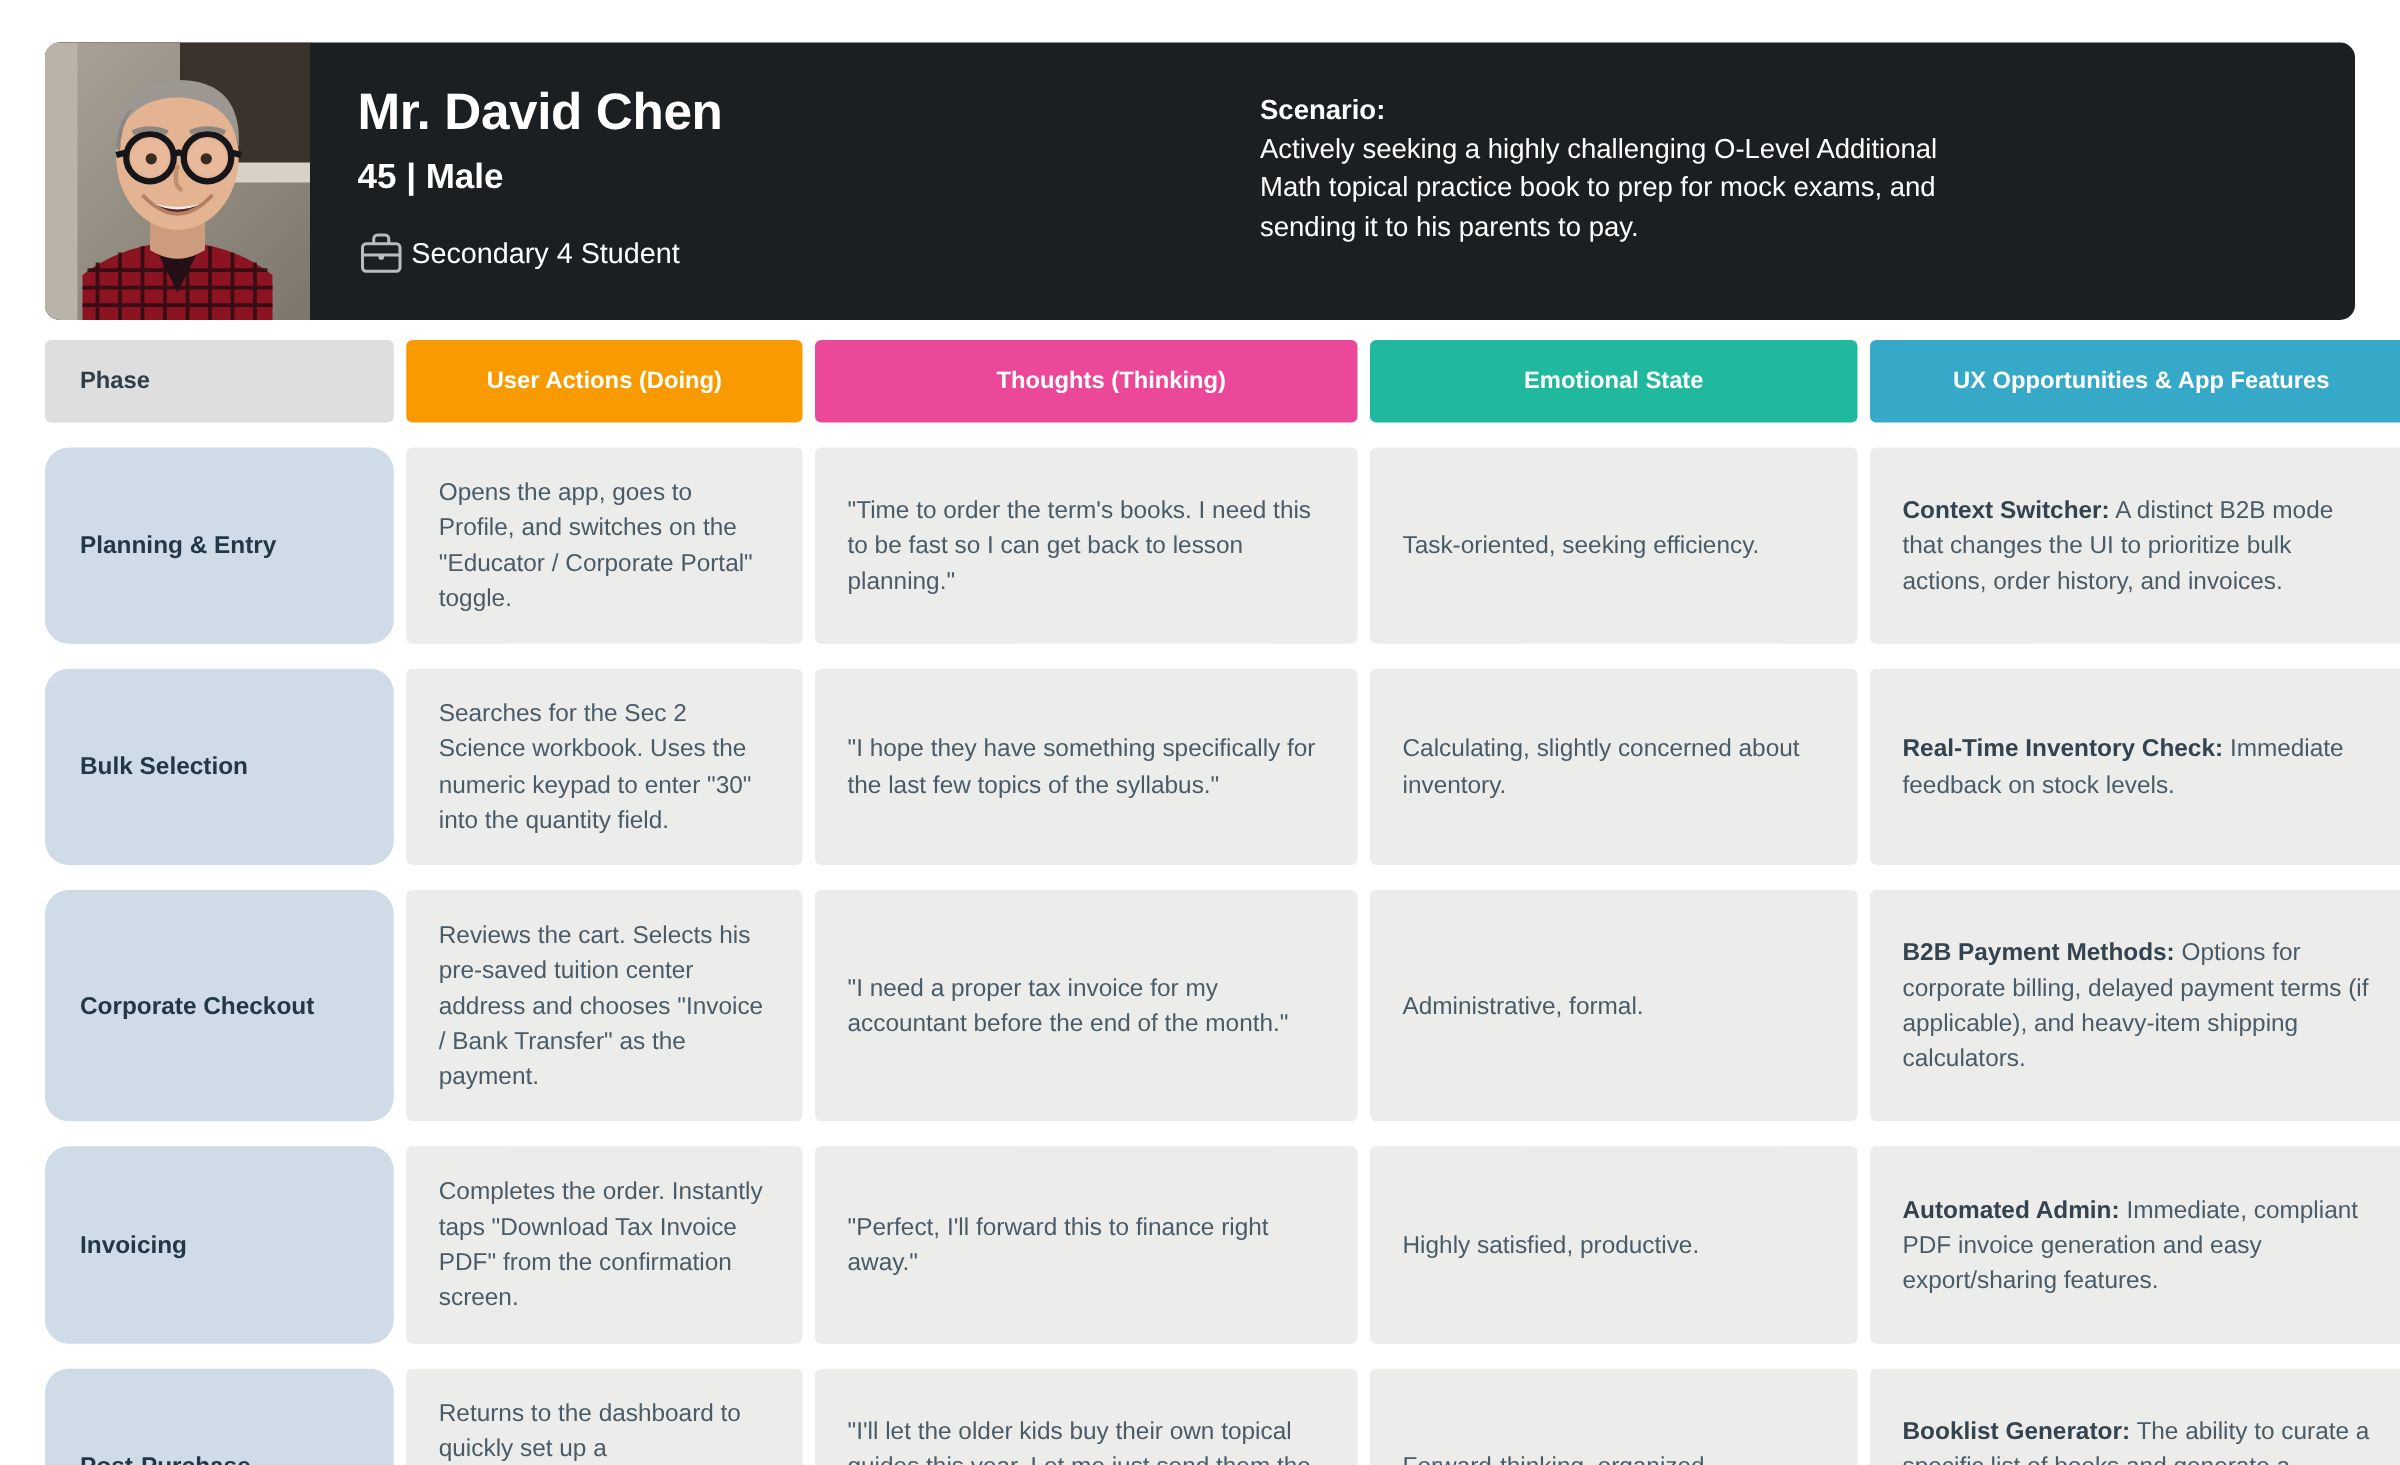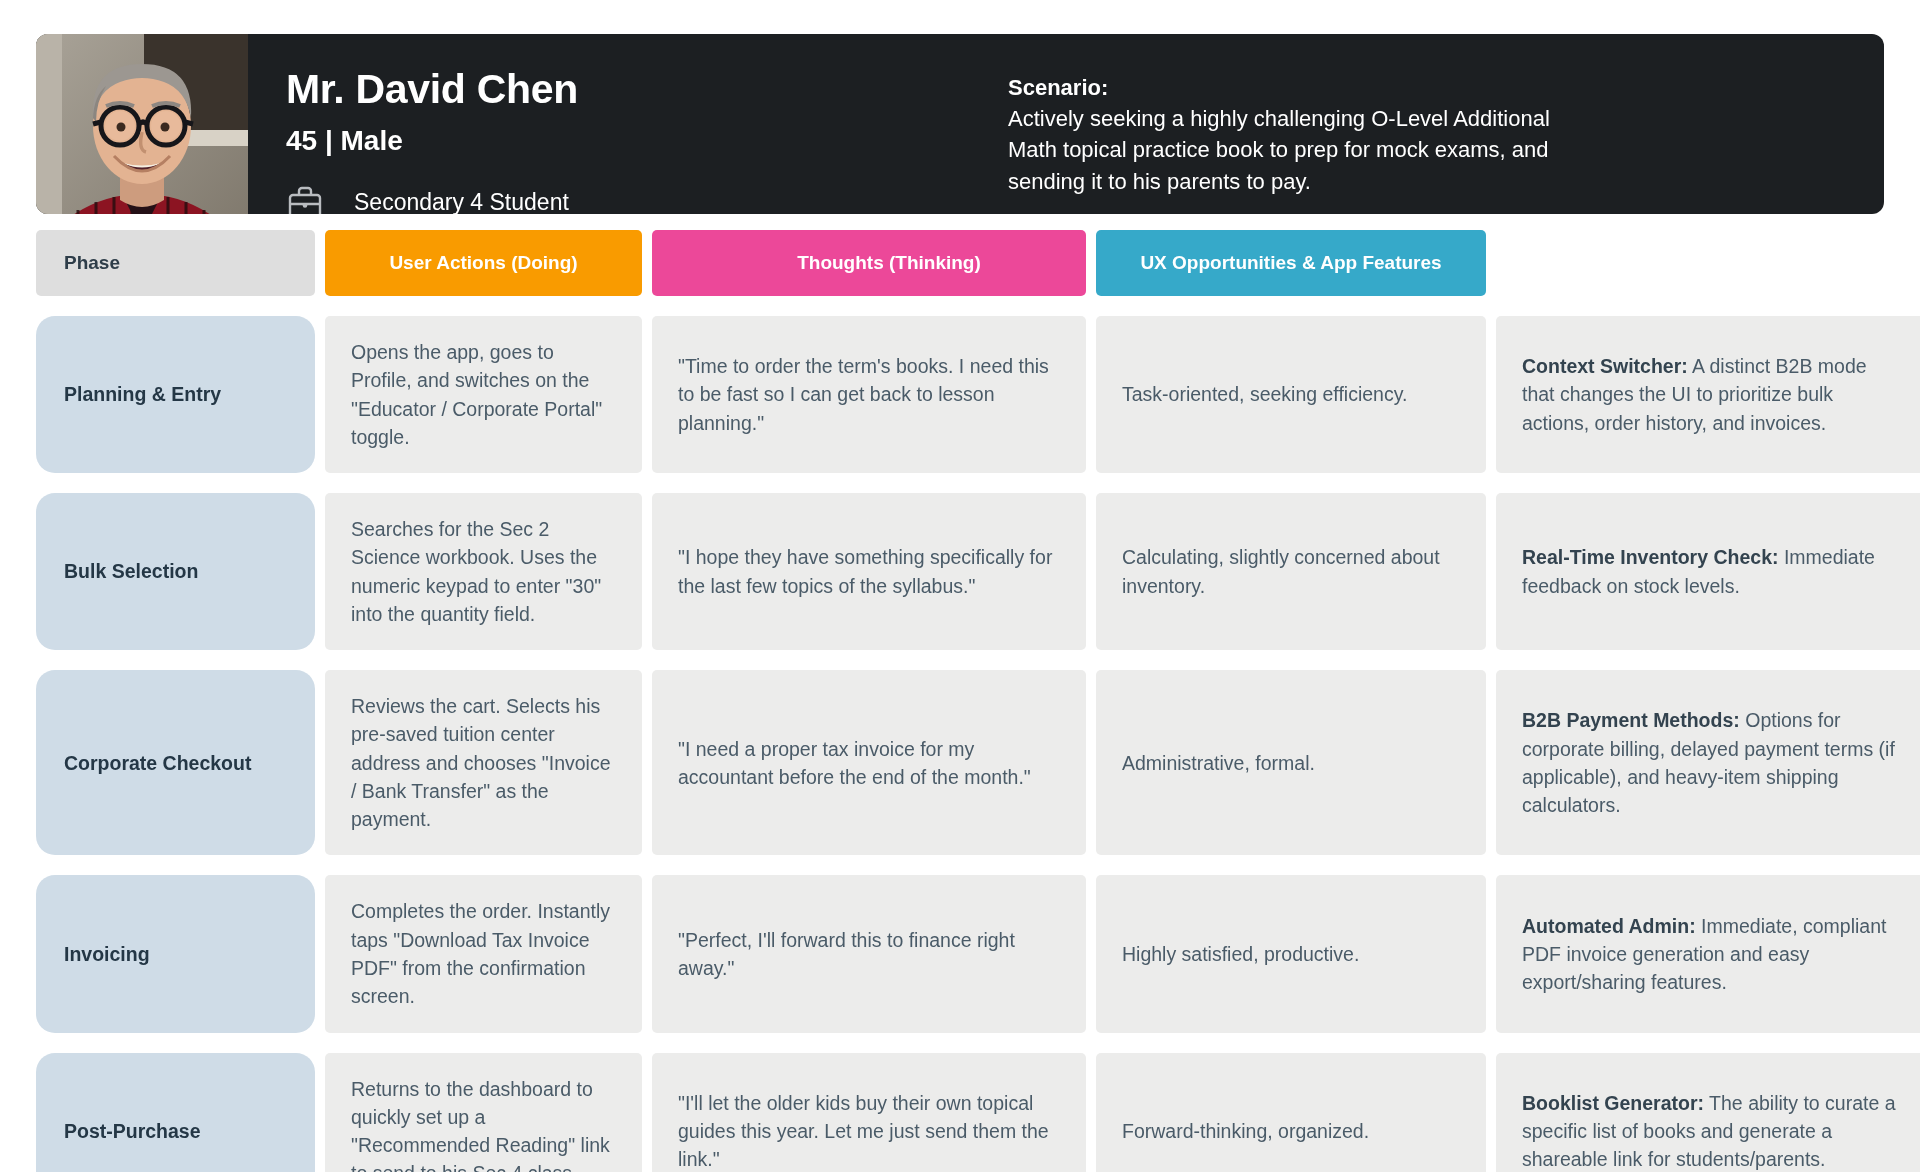--- a/index.html
+++ b/index.html
@@ -18,21 +18,21 @@
     background: #ffffff;
     position: relative;
   }
 
   
   .persona-header {
     display: flex;
     background: #1c1f22;
     border-radius: 12px;
     overflow: hidden;
-    height: 180px;
+    height: 222px;
   }
 
   .avatar {
     width: 212px;
     height: 222px;
     flex: 0 0 212px;
     position: relative;
     overflow: hidden;
     background: #6d6a64;
   }
@@ -55,21 +55,21 @@
 
   .persona-meta {
     font-size: 28px;
     font-weight: bold;
     margin-bottom: 26px;
   }
 
   .persona-role-row {
     display: flex;
     align-items: center;
-    gap: 30px;
+    gap: 5px;
   }
   .briefcase-icon { width: 38px; height: 38px; flex: 0 0 38px; }
   .persona-role { font-size: 23px; }
 
   .scenario {
     flex: 1 1 auto;
     padding: 38px 46px 0 0;
     color: #ffffff;
     max-width: 620px;
   }
@@ -227,20 +227,21 @@
       <div class="scenario-text">Actively seeking a highly challenging O-Level Additional Math topical practice book to prep for mock exams, and sending it to his parents to pay.</div>
     </div>
   </div>
 
   <div class="journey-table">
 
     <div class="trow">
       <div class="hcell phase-head" style="background: rgb(222, 222, 222);">Phase</div>
       <div class="hcell" id="h1" style="background: rgb(249, 155, 0);">User Actions (Doing)</div>
       <div class="hcell" id="h2" style="background: #ec4899; padding-left: 40px;">Thoughts (Thinking)</div>
+      <div class="hcell" id="h3" style="background: rgb(32, 185, 157);">Emotional State</div>
       <div class="hcell" id="h4" style="background: rgb(54, 169, 201);">UX Opportunities &amp; App Features</div>
     </div>
 
     <div id="rows-container" style="display: flex; flex-direction: column; gap: 10px;">
         <div class="trow" style="margin-top: 10px;">
           <div class="cell phase center-v">Planning &amp; Entry</div>
           <div class="cell center-v">Opens the app, goes to Profile, and switches on the "Educator / Corporate Portal" toggle.</div>
           <div class="cell center-v">"Time to order the term's books. I need this to be fast so I can get back to lesson planning."</div>
           <div class="cell center-v">Task-oriented, seeking efficiency.</div>
           <div class="cell center-v">

